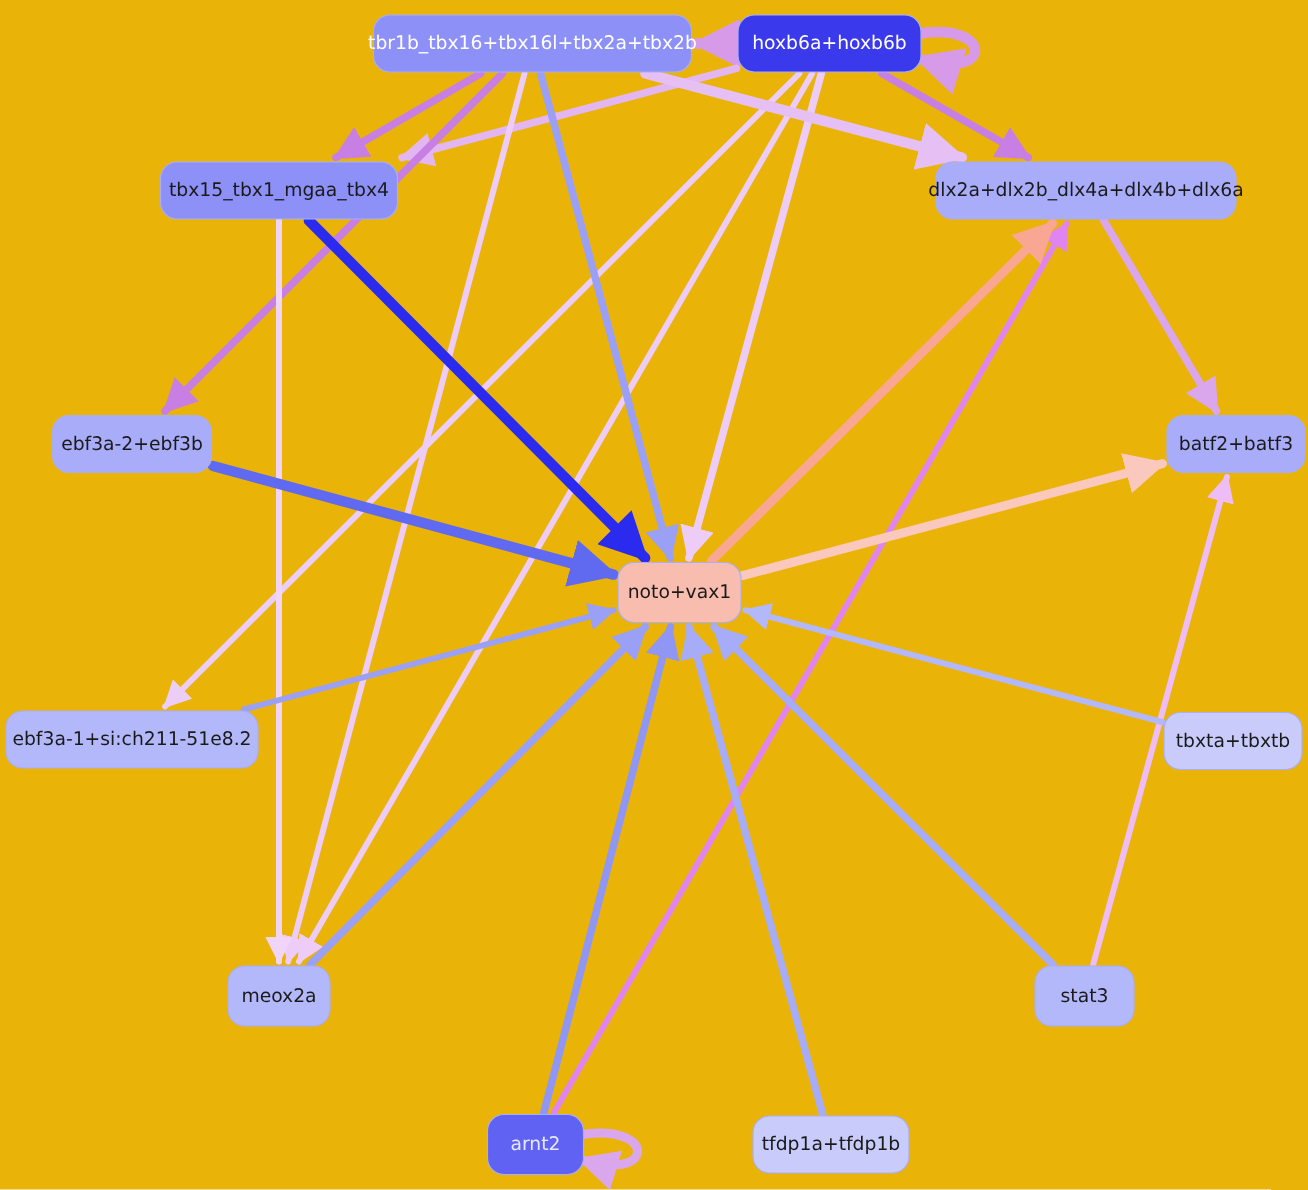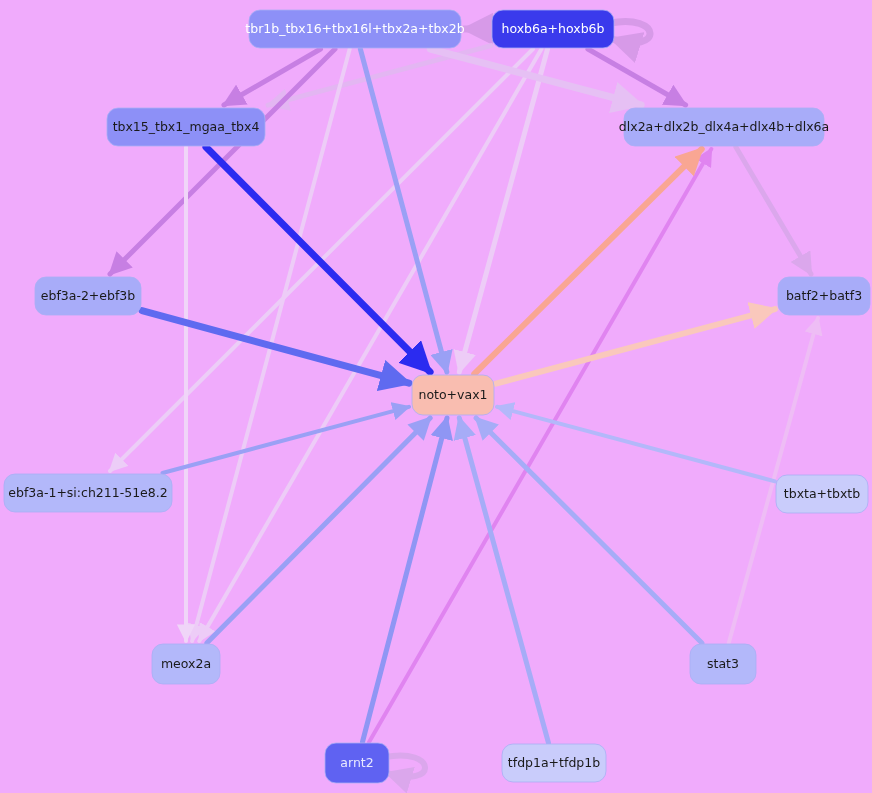--- a/index.html
+++ b/index.html
@@ -1,17 +1,17 @@
 <!DOCTYPE html>
 <html><head>
 <meta charset="utf-8">
 <style>
   html,body{margin:0;padding:0;background:#ffffff;}
   body{font-family:"DejaVu Sans", sans-serif;}
-  #canvas{position:relative;width:872px;height:793px;background:#f0abfc;overflow:hidden;}
+  #canvas{position:relative;width:872px;height:793px;background:#eab308;overflow:hidden;}
   #graph{position:absolute;left:0;top:0;width:872px;height:793px;}
   .node-label{
     font-family:"DejaVu Sans", sans-serif;
     dominant-baseline:middle;
     text-anchor:middle;
     pointer-events:none;
   }
 </style>
 </head>
 <body>

